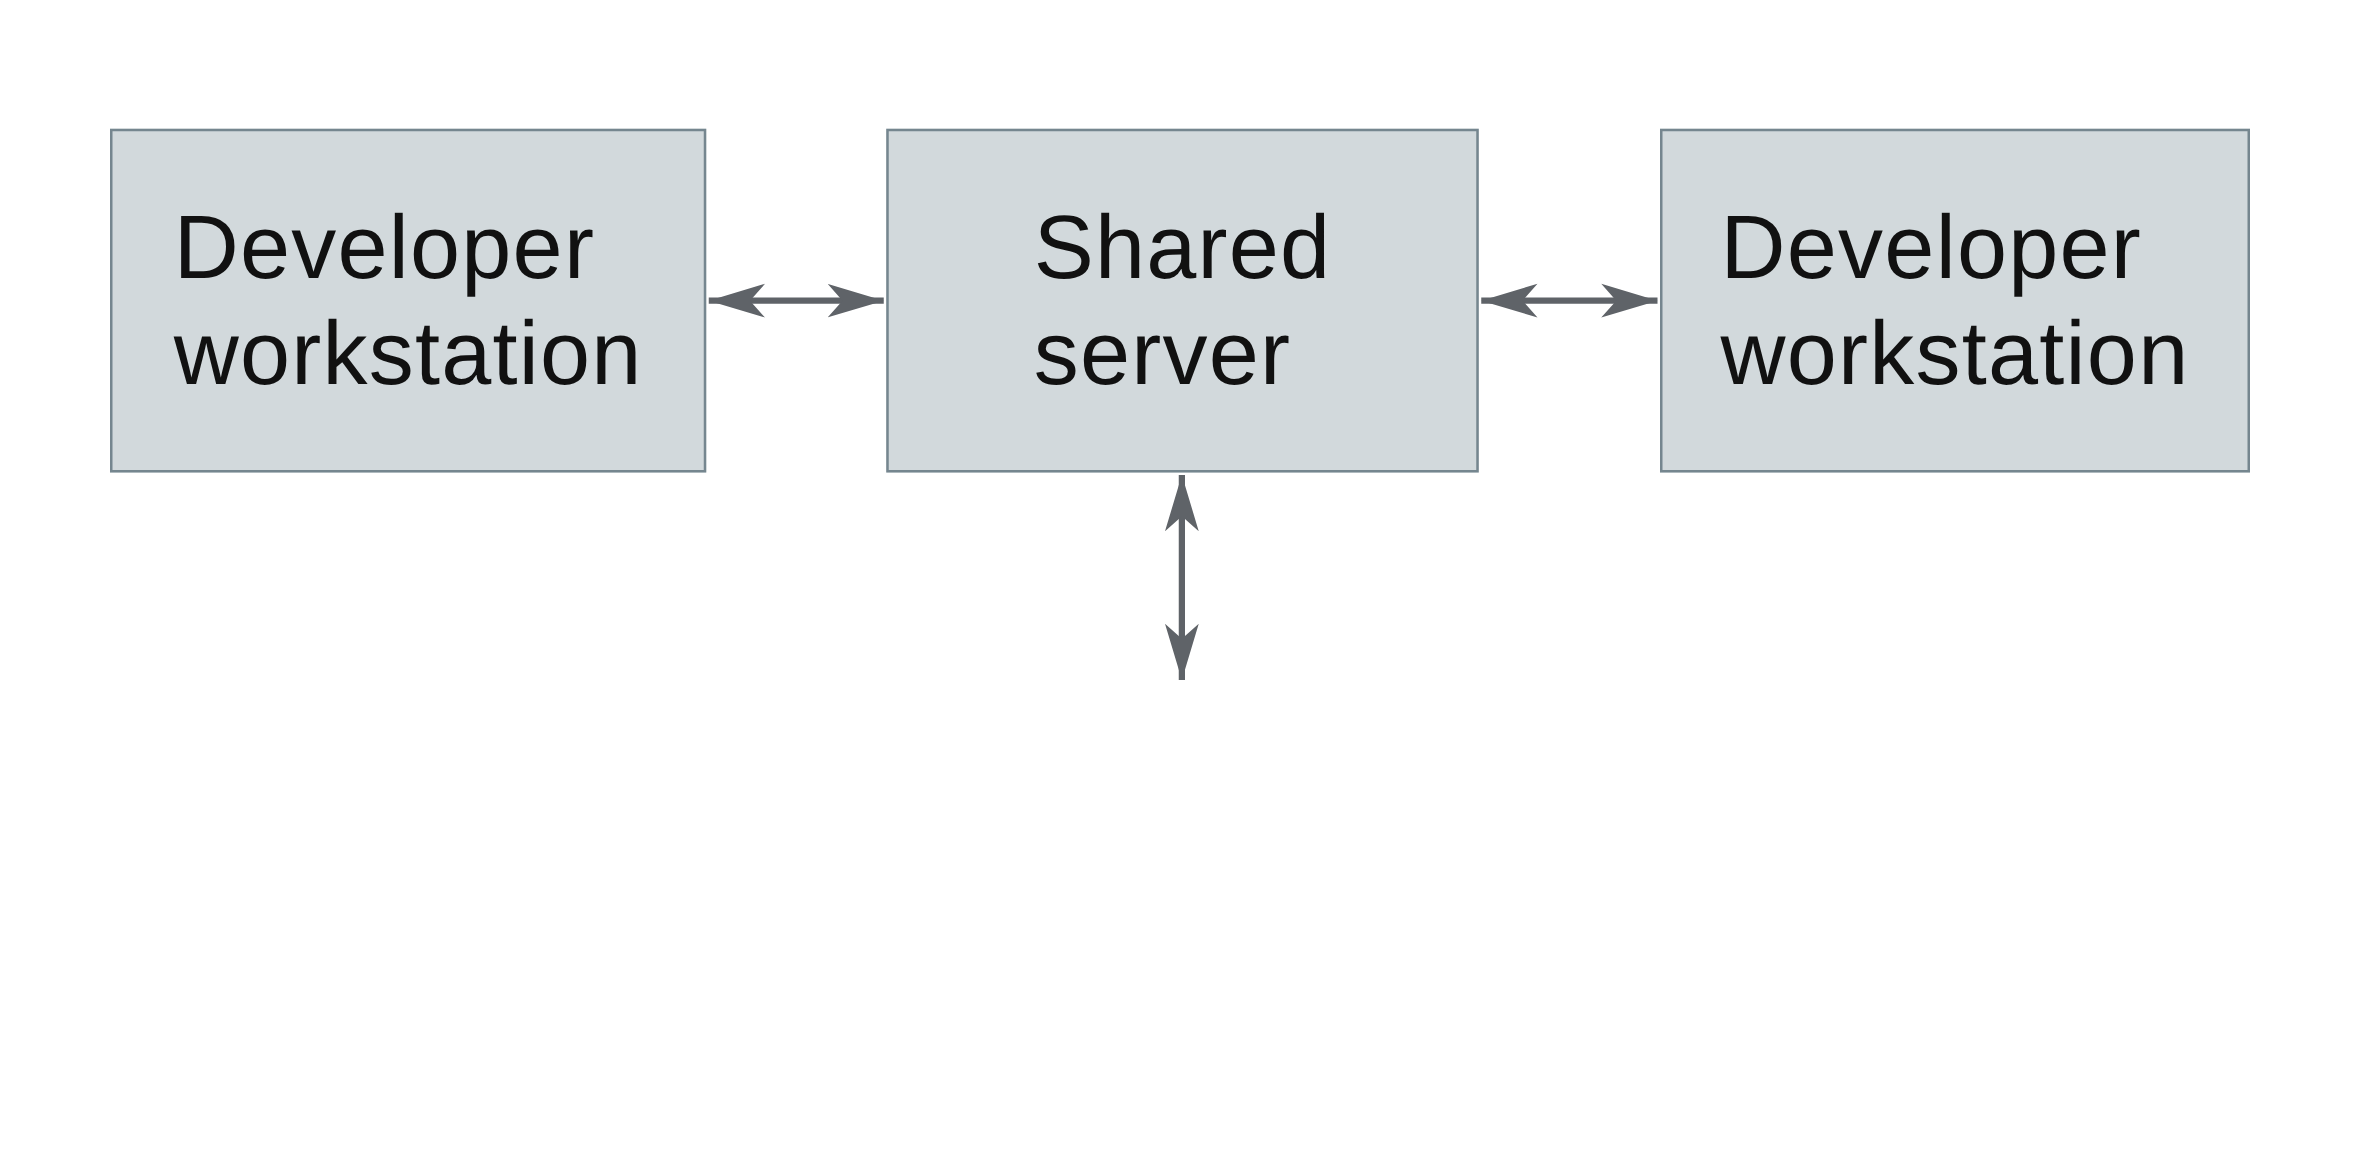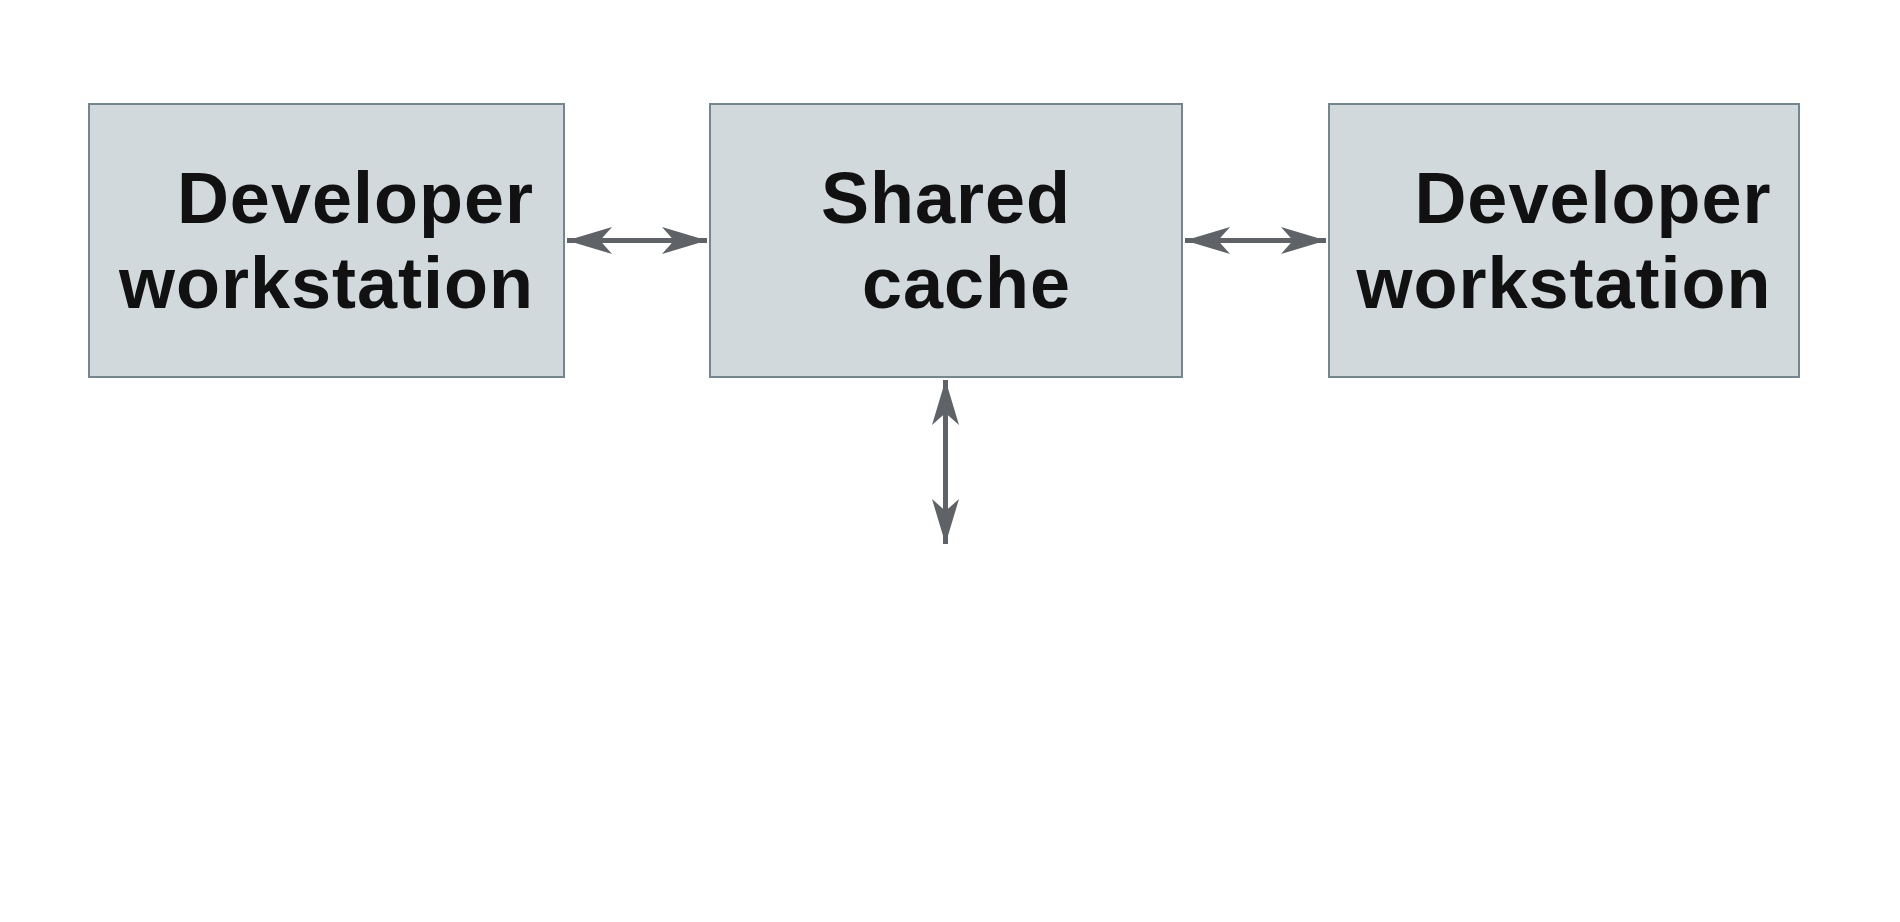--- a/index.html
+++ b/index.html
@@ -34,22 +34,21 @@
     fill: none;
   }
   marker path.arrowhead { fill: var(--arrow); }
   .node {
     position: absolute;
     background: var(--node-fill);
     border: 2px solid var(--node-border);
     display: flex;
     align-items: center;
     justify-content: center;
-    text-align: right;
-    font-weight: bold;
+    text-align: left;
   }
   .node-label {
     font-size: 72px;
     line-height: 1.17;
     letter-spacing: 1px;
     color: var(--text);
     white-space: pre-line;
   }
   .node-dev-left  { left: 88px;   top: 103px; width: 477px; height: 275px; }
   .node-cache     { left: 709px;  top: 103px; width: 474px; height: 275px; }
@@ -72,21 +71,21 @@
     <line class="edge" x1="945.5" y1="380" x2="945.5" y2="544" marker-start="url(#stealth)" marker-end="url(#stealth)"></line>
   </svg>
 
   <div class="node node-dev-left">
     <span class="node-label">Developer
 workstation</span>
   </div>
 
   <div class="node node-cache">
     <span class="node-label">Shared
-cache</span>
+server</span>
   </div>
 
   <div class="node node-dev-right">
     <span class="node-label">Developer
 workstation</span>
   </div>
 
 
 </div>
 

